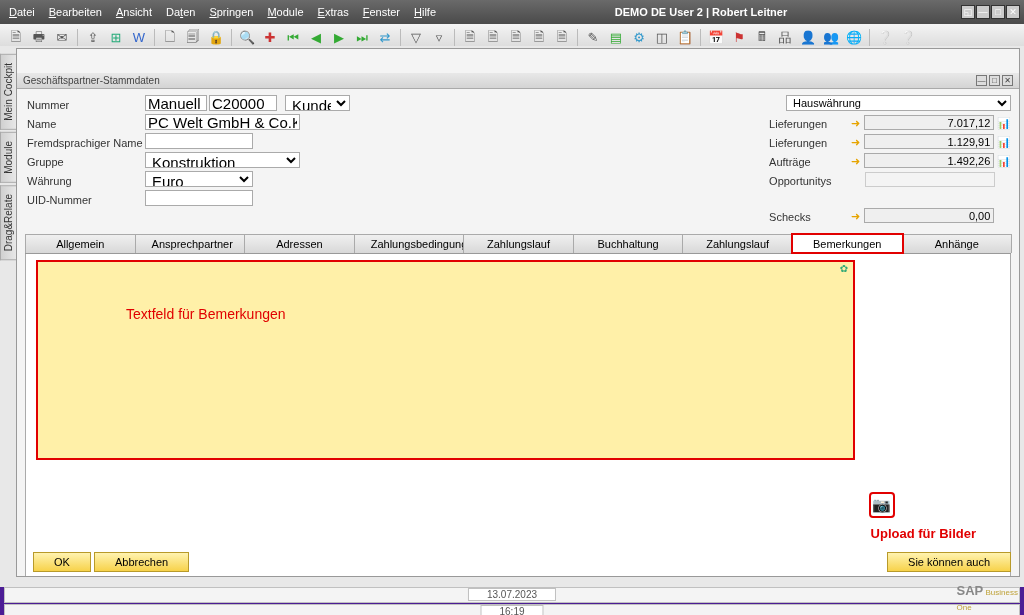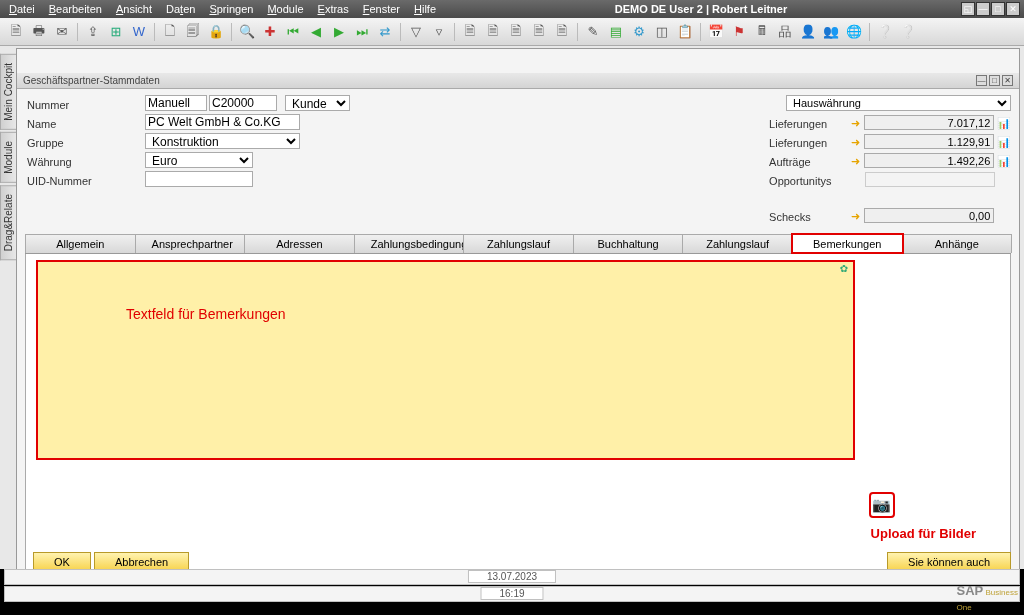--- a/index.html
+++ b/index.html
@@ -8,21 +8,21 @@
   font-size: 11px;
   background: #e8e8e8;
   width: 1024px;
   height: 615px;
   overflow: hidden;
   position: relative;
 }
 .titlebar {
   background: linear-gradient(#6a6a6a, #4a4a4a);
   color: #fff;
-  height: 18px;
+  height: 24px;
   display: flex;
   align-items: center;
   padding: 0 4px;
   font-size: 11px;
 }
 .titlebar .menus { display: flex; gap: 4px; }
 .titlebar .menus span { padding: 1px 5px; cursor: pointer; }
 .titlebar .menus span u { text-decoration: underline; }
 .titlebar .title { flex: 1; text-align: center; font-weight: bold; }
 .titlebar .wincontrols { display: flex; gap: 1px; }
@@ -96,21 +96,21 @@
 .form-title .fwc { display: flex; gap: 2px; }
 .form-title .fwc span { width: 11px; height: 11px; border: 1px solid #777; background: #ddd; font-size: 8px; text-align: center; cursor: pointer; }
 
 .form-body { flex: 1; padding: 4px 8px 4px 8px; position: relative; overflow: hidden; }
 
 .header-grid { display: flex; justify-content: space-between; }
 .left-fields, .right-fields { }
 .field-row { display: flex; align-items: flex-end; height: 18px; margin-bottom: 1px; }
 .field-row .lbl { width: 120px; color: #333; padding-left: 2px; }
 .field-row input, .field-row select {
-  height: 16px; font-size: 12px; border: 1px solid #aaa; background: #fff; padding: 0 2px;
+  height: 16px; font-size: 15px; border: 1px solid #aaa; background: #fff; padding: 0 2px;
 }
 .left-fields .f-num { width: 62px; }
 .left-fields .f-bp { width: 68px; }
 .left-fields .f-kind { width: 65px; }
 .left-fields .f-name { width: 155px; }
 .left-fields .f-short { width: 108px; }
 .left-fields .f-group { width: 155px; }
 
 .right-fields .lbl { width: 80px; }
 .right-fields .arrow { color: #e6a400; margin: 0 4px; cursor: pointer; }
@@ -204,22 +204,22 @@
   background: linear-gradient(#fff3b0,#f7d24a);
   border: 1px solid #b89a2a;
   padding: 3px 20px;
   font-size: 11px;
   cursor: pointer;
 }
 
 .statusbar {
   position: absolute;
   bottom: 0; left: 0; right: 0;
-  height: 46px;
-  background: #000000;
+  height: 28px;
+  background: #4c1d95;
 }
 .status-top, .status-bot {
   height: 16px;
   border: 1px solid #c0c0c0;
   margin: 0 4px 1px 4px;
   background: #f4f4f4;
   position: relative;
   font-size: 10px;
   color: #555;
 }
@@ -336,20 +336,24 @@
             <span class="lbl">Nummer</span>
             <input class="f-num" value="Manuell" style="">
             <input class="f-bp" style="margin-left: 2px;" value="C20000">
             <select class="f-kind" style="margin-left:8px"><option>Kunde</option></select>
           </div>
           <div class="field-row">
             <span class="lbl">Name</span>
             <input class="f-name" value="PC Welt GmbH &amp; Co.KG" style="">
           </div>
           <div class="field-row">
+            <span class="lbl">Fremdsprachiger Name</span>
+            <input class="f-short" value="" style="">
+          </div>
+          <div class="field-row">
             <span class="lbl">Gruppe</span>
             <select class="f-group"><option>Konstruktion</option></select>
           </div>
           <div class="field-row">
             <span class="lbl">Währung</span>
             <select class="f-short"><option>Euro</option></select>
           </div>
           <div class="field-row">
             <span class="lbl">UID-Nummer</span>
             <input class="f-short" value="" style="">

